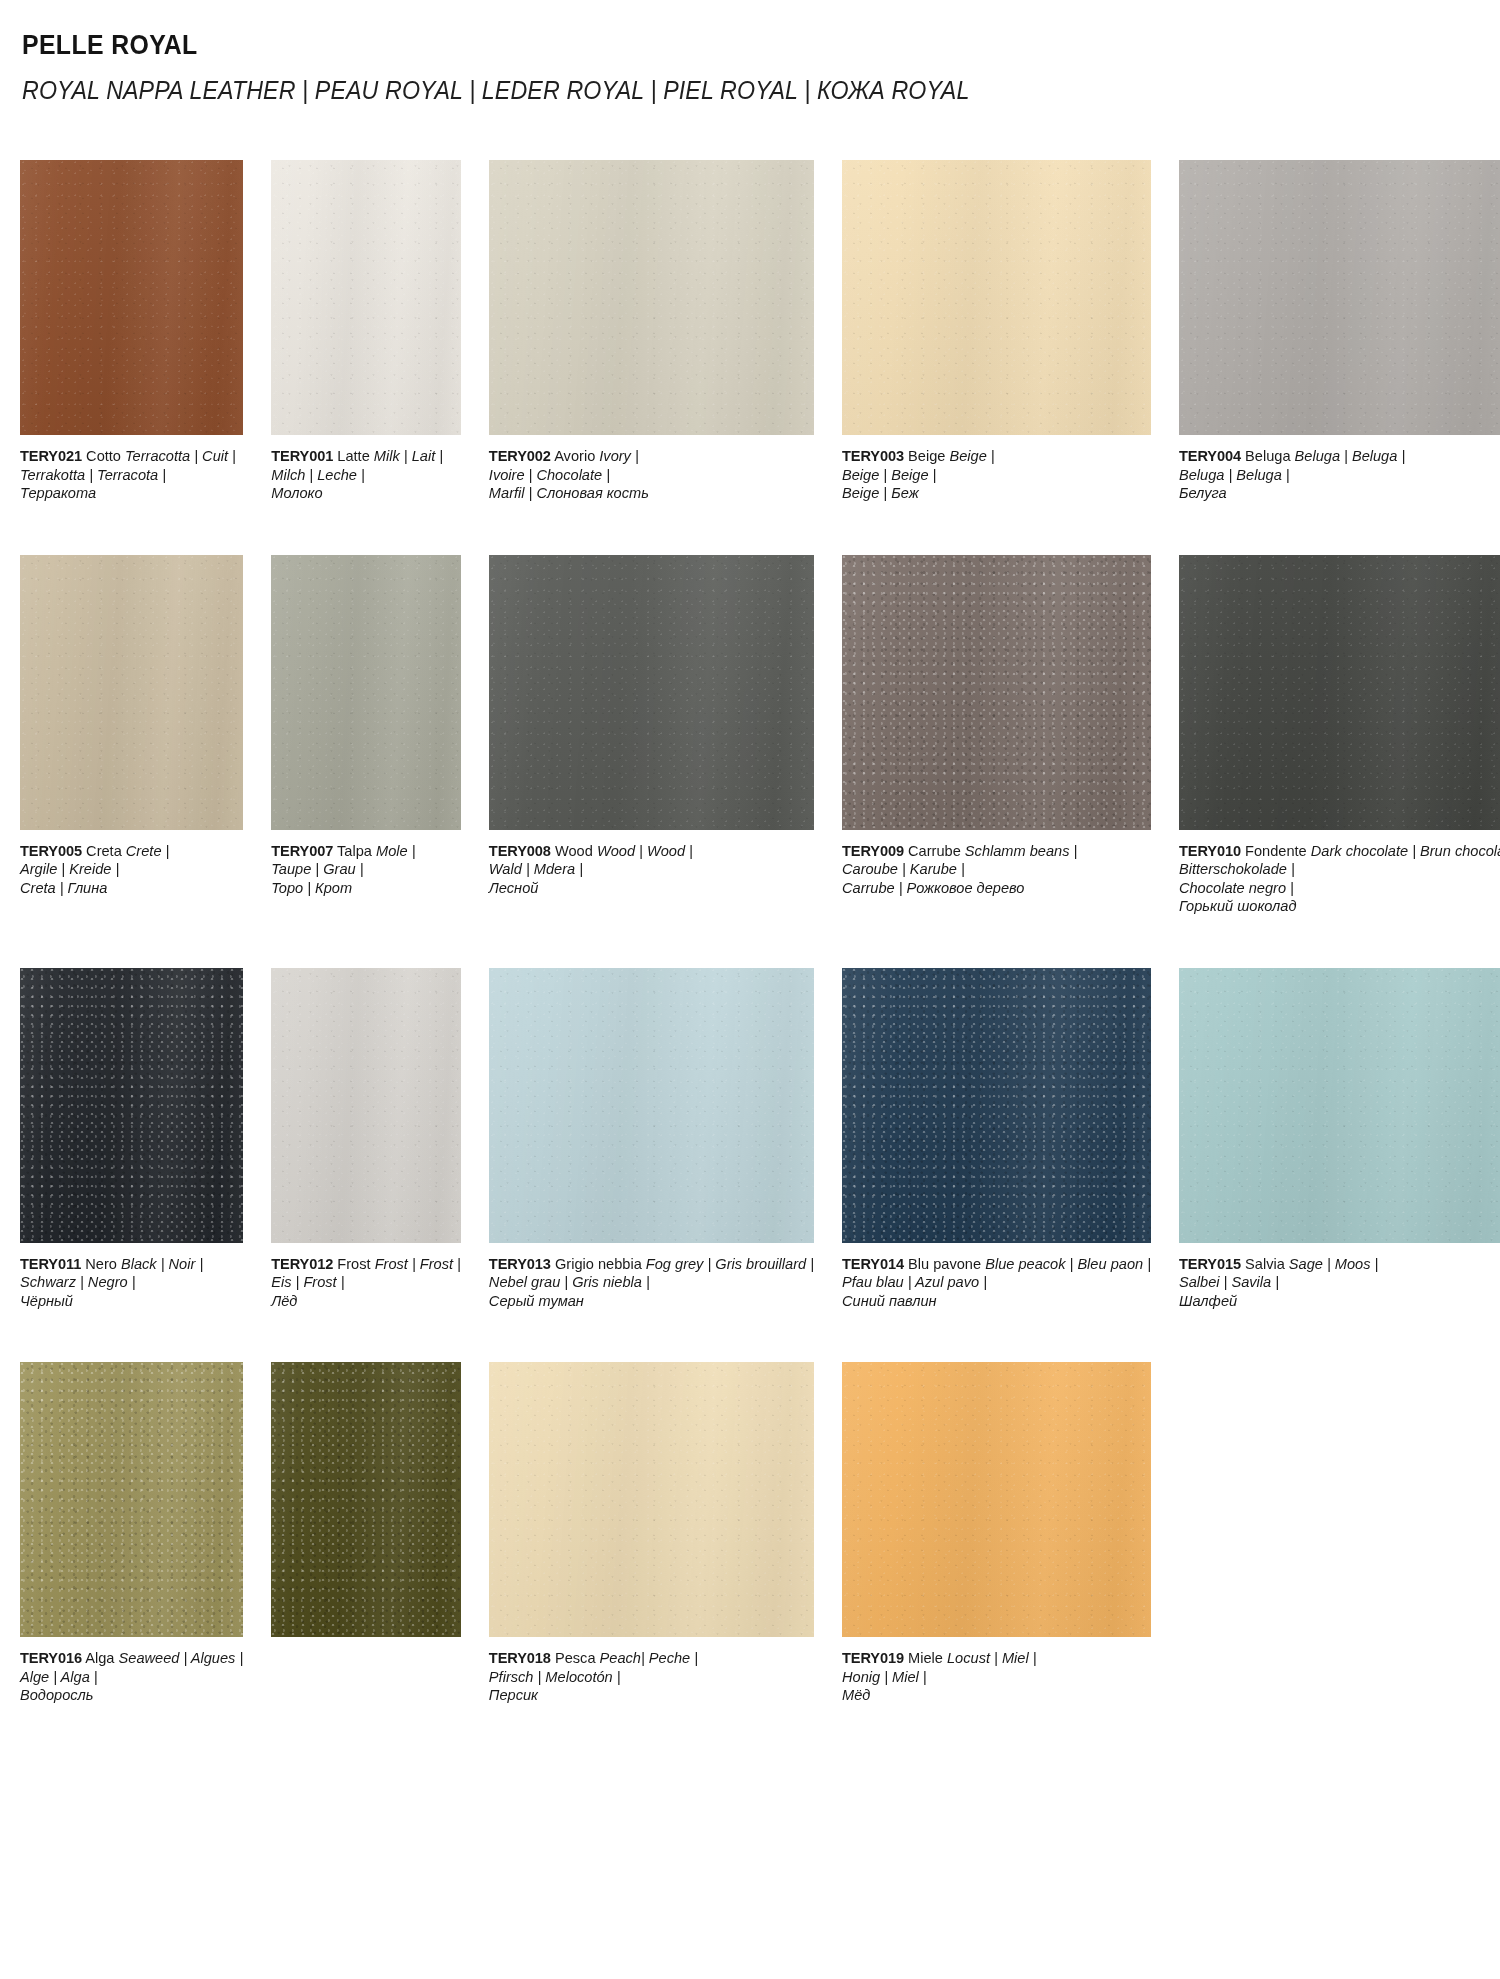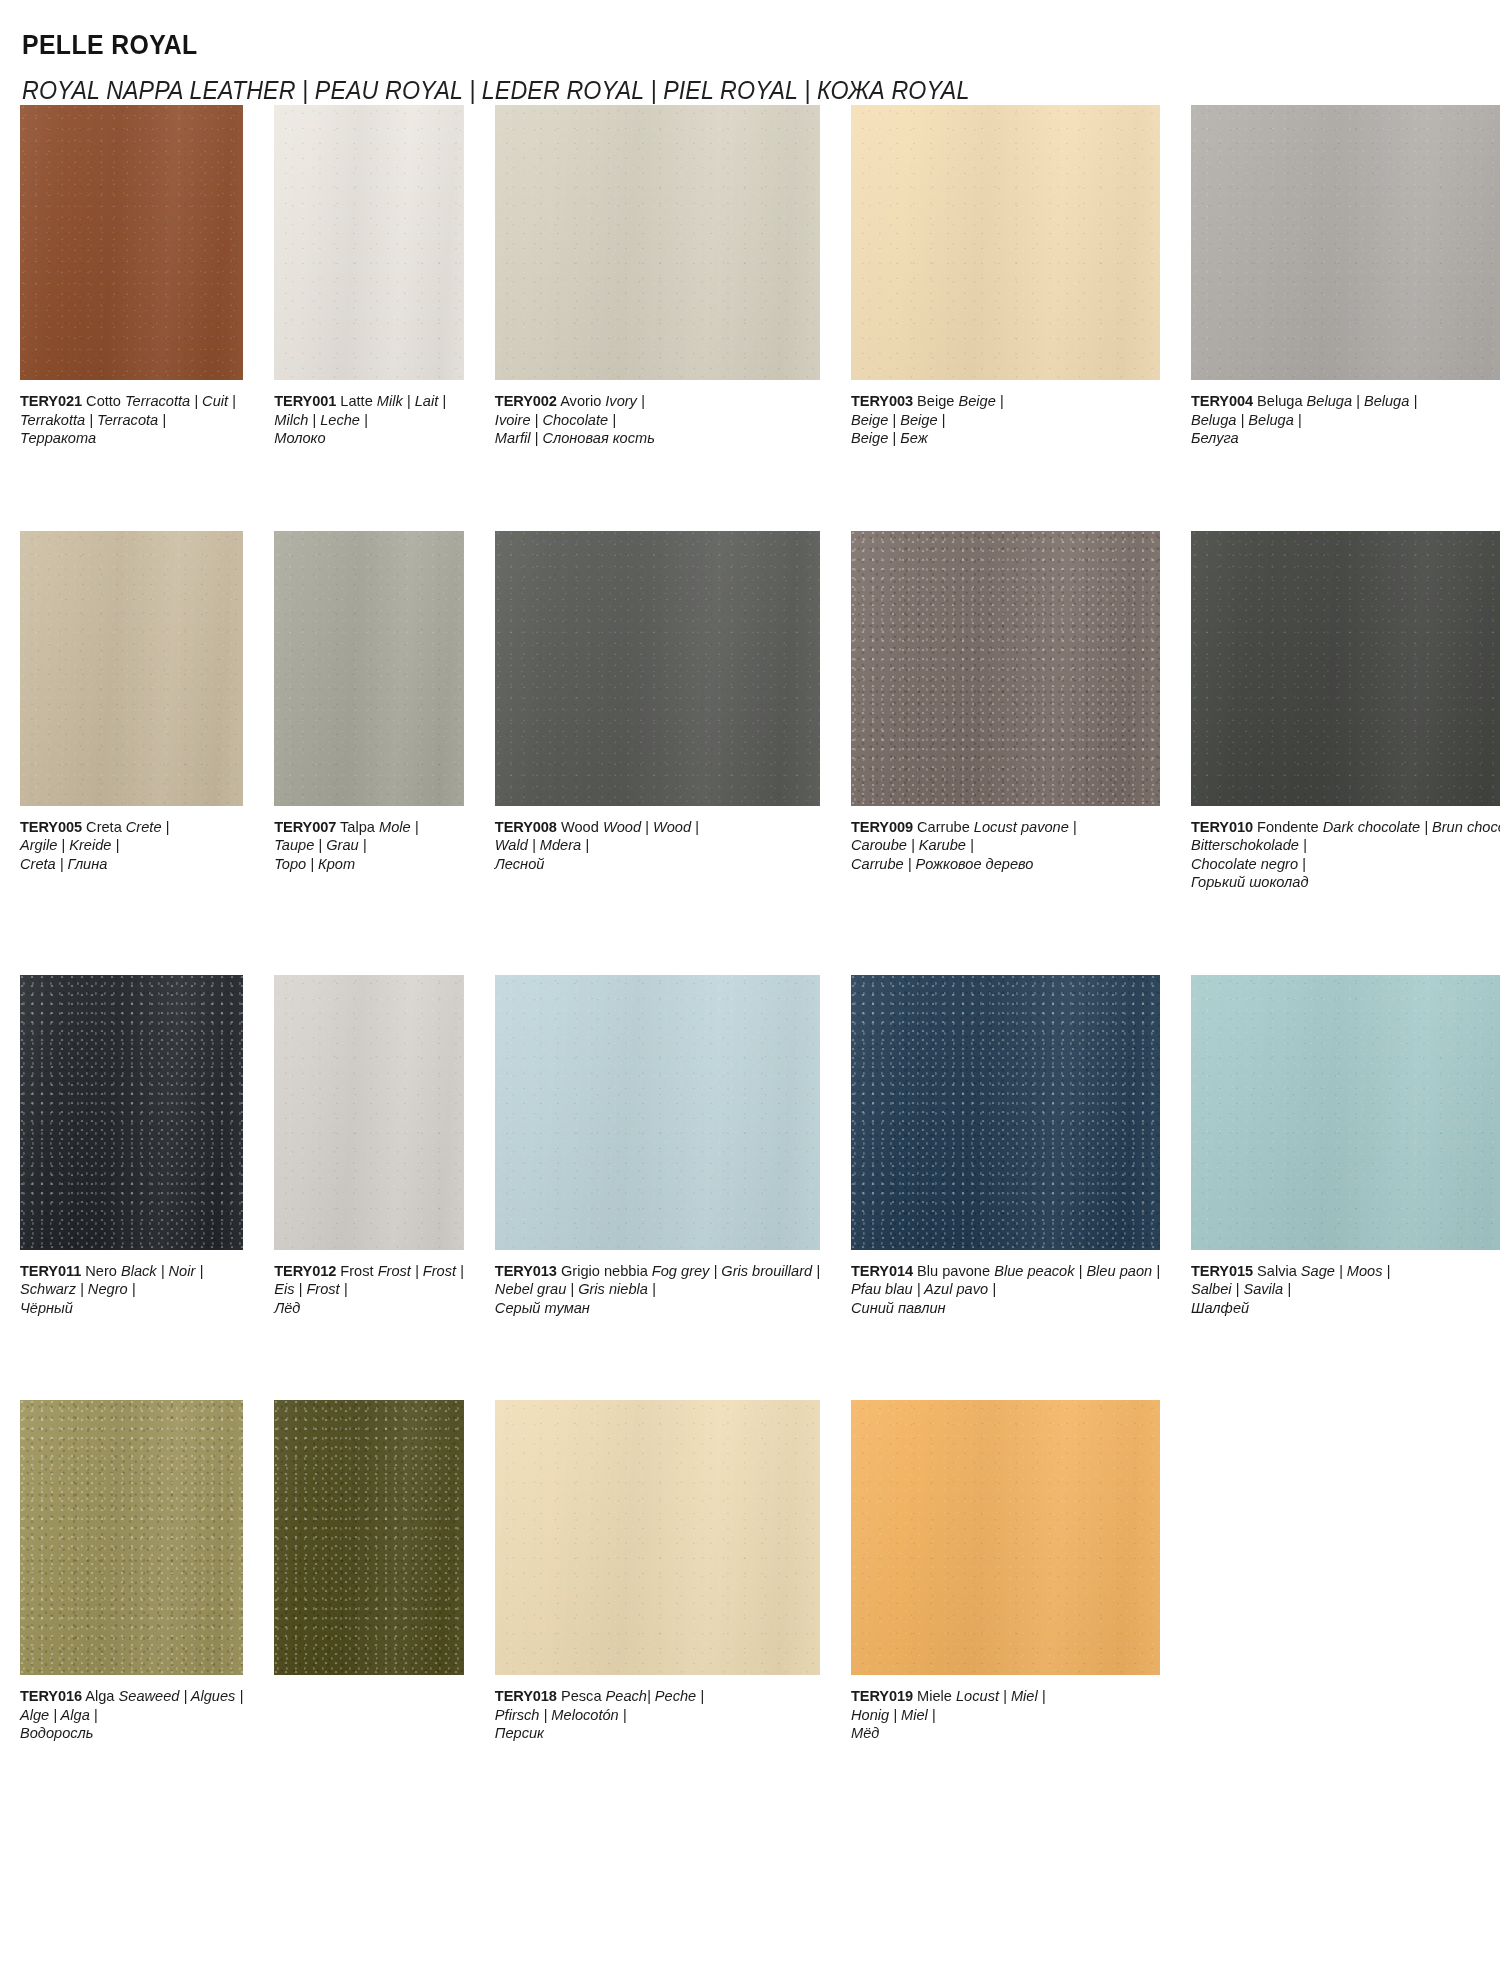--- a/index.html
+++ b/index.html
@@ -42,26 +42,26 @@
     font-size: 25px;
     letter-spacing: 0.1px;
     color: #1f1f1f;
     white-space: nowrap;
     transform: scaleX(0.93);
     transform-origin: left center;
   }
 
   
   .swatch-grid {
+    margin-top: 55px;
     padding: 0 20px;
     display: grid;
     grid-template-columns: repeat(5, 1fr);
     column-gap: 28px;
     row-gap: 0;
-    gap: 31px;
   }
 
   .swatch-cell {
     display: flex;
     flex-direction: column;
     width: 100%;
   }
 
   .swatch-chip {
     width: 100%;
@@ -211,21 +211,21 @@
       <div class="swatch-caption">
         <div class="caption-line"><span class="caption-code">TERY008</span><span class="caption-it"> Wood </span><span class="caption-trans">Wood | Wood |</span></div>
         <div class="caption-line caption-trans">Wald | Mdera |</div>
         <div class="caption-line caption-trans">Лесной</div>
       </div>
       <div class="swatch-row-spacer"></div>
     </div>
     <div class="swatch-cell">
       <div class="swatch-chip grain-coarse" style="background-color: rgb(122, 109, 103);"></div>
       <div class="swatch-caption">
-        <div class="caption-line"><span class="caption-code">TERY009</span><span class="caption-it"> Carrube </span><span class="caption-trans">Locust pavone |</span></div>
+        <div class="caption-line"><span class="caption-code">TERY009</span><span class="caption-it"> Carrube </span><span class="caption-trans">Schlamm beans |</span></div>
         <div class="caption-line caption-trans">Caroube | Karube |</div>
         <div class="caption-line caption-trans">Carrube | Рожковое дерево</div>
       </div>
       <div class="swatch-row-spacer"></div>
     </div>
     <div class="swatch-cell">
       <div class="swatch-chip" style="background-color: rgb(67, 69, 65);"></div>
       <div class="swatch-caption">
         <div class="caption-line"><span class="caption-code">TERY010</span><span class="caption-it"> Fondente </span><span class="caption-trans">Dark chocolate | Brun chocolat |</span></div>
         <div class="caption-line caption-trans">Bitterschokolade |</div>

